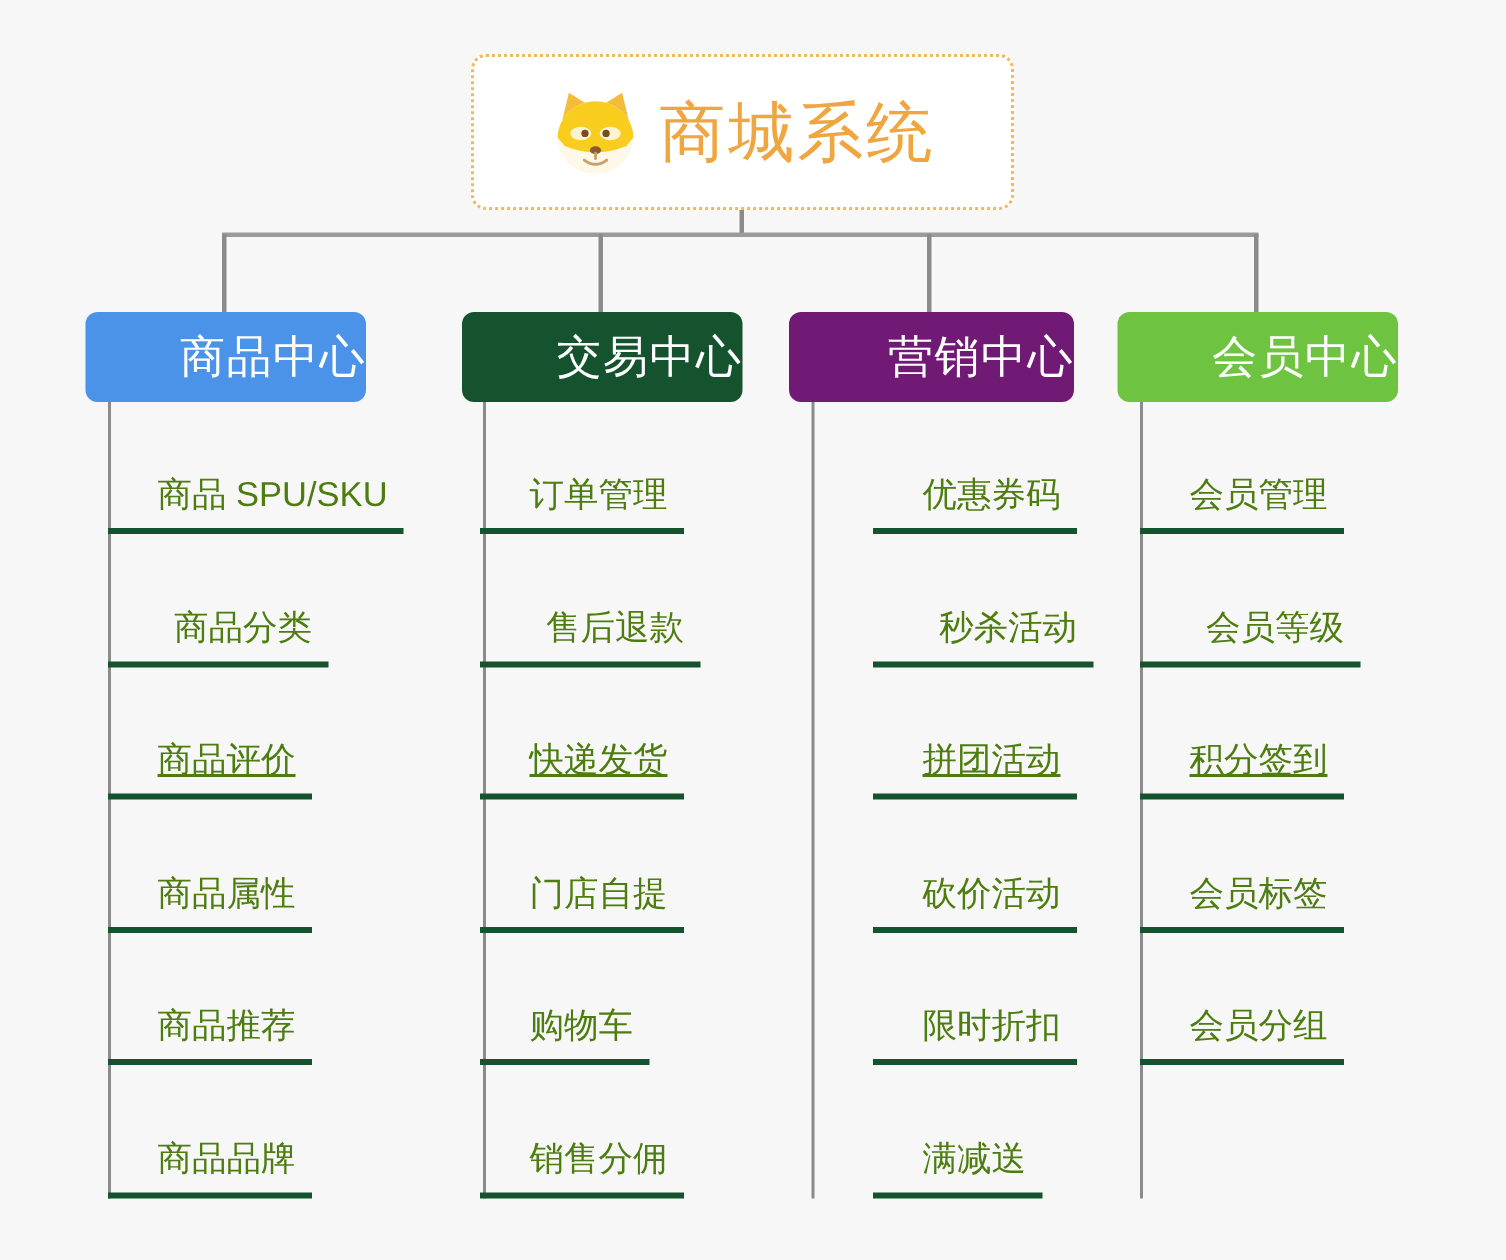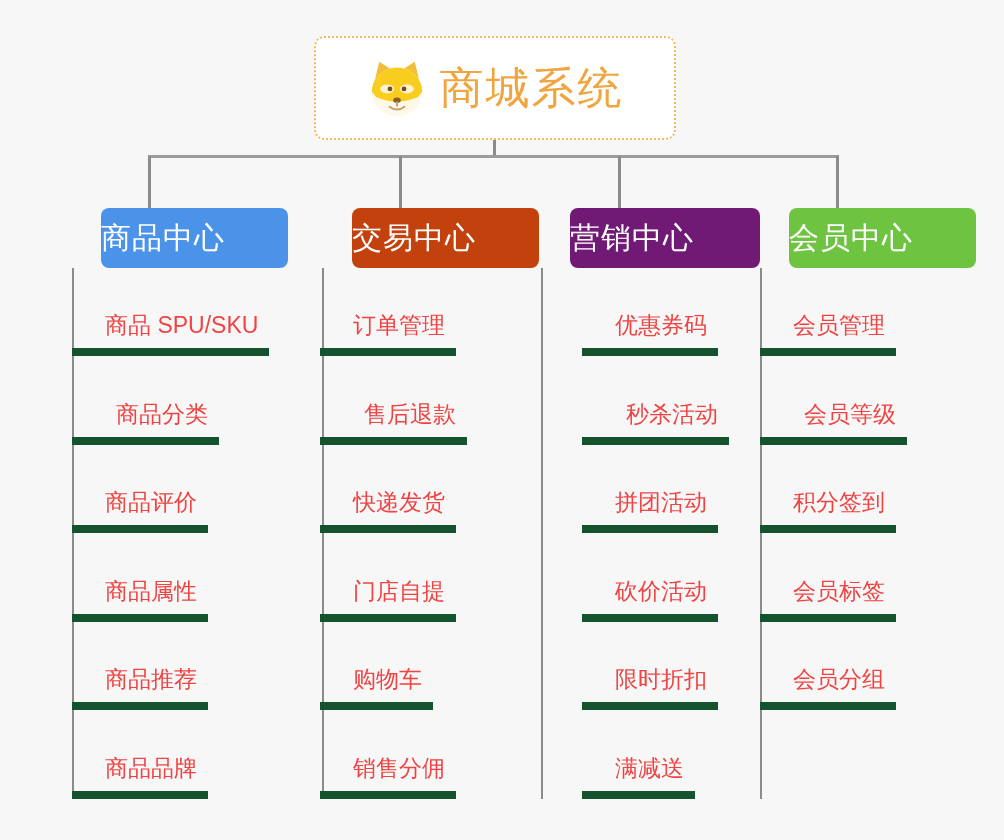--- a/index.html
+++ b/index.html
@@ -27,35 +27,35 @@
   .trunk-h{left:148px;top:155px;width:691px;height:3px;background:#9b9b9b;}
   .root-stub{left:493px;top:140px;width:3px;height:17px;}
   .b-stub{top:156px;width:3px;height:52px;}
   .stub-1{left:148px;} .stub-2{left:399px;} .stub-3{left:618px;} .stub-4{left:836px;}
   .v-col{top:268px;width:2px;height:531px;}
   .vcol-1{left:72px;} .vcol-2{left:322px;} .vcol-3{left:541px;} .vcol-4{left:760px;}
 
   
   .branch-node{
     position:absolute;top:208px;width:187px;height:60px;border-radius:8px;
-    display:flex;align-items:center;justify-content:flex-start;
-    color:#ffffff;font-size:30px;letter-spacing:1px;cursor:pointer;margin-left:44px;
+    display:flex;align-items:center;justify-content:flex-end;
+    color:#ffffff;font-size:30px;letter-spacing:1px;cursor:pointer;
   }
   .b1{left:57px;} .b2{left:308px;} .b3{left:526px;width:190px;} .b4{left:745px;}
 
   
   .leaf{
     position:absolute;height:48px;box-sizing:border-box;
     padding:0 11px 7px 33px;
-    border-bottom:8px solid #14532d;
+    border-bottom:4px solid #14532d;
     display:flex;align-items:flex-end;
-    font-size:23px;color:#ef4444;white-space:nowrap;cursor:pointer;
+    font-size:23px;color:#4d7c0f;white-space:nowrap;cursor:pointer;
   }
   .lc1{left:72px;} .lc2{left:320px;} .lc3{left:541px;margin-left:41px;} .lc4{left:760px;}
-  .r1{top:308px;} .r2{top:397px;padding-left:44px;} .r3{top:485px;} .r4{top:574px;} .r5{top:662px;} .r6{top:751px;}
+  .r1{top:308px;} .r2{top:397px;padding-left:44px;} .r3{top:485px;text-decoration:underline;} .r4{top:574px;} .r5{top:662px;} .r6{top:751px;}
 </style>
 </head>
 <body>
 
 <div class="canvas">
 
   <div class="root-node" style="border-color: rgb(239, 185, 95);">
     <svg class="root-icon" viewBox="0 0 64 62">
       <path d="M8 24 L13 3 L29 13 Z" fill="#f3bd3c"></path>
       <path d="M56 24 L51 3 L35 13 Z" fill="#f3bd3c"></path>
@@ -78,21 +78,21 @@
   <div class="line b-stub stub-3"></div>
   <div class="line b-stub stub-4"></div>
   <div class="line v-col vcol-1"></div>
   <div class="line v-col vcol-2"></div>
   <div class="line v-col vcol-3"></div>
   <div class="line v-col vcol-4"></div>
 
   <div class="branch-node b1" style="background: rgb(74, 147, 233);">
     <span>商品中心</span>
   </div>
-  <div class="branch-node b2" style="background: #c2410c;">
+  <div class="branch-node b2" style="background: #14532d;">
     <span>交易中心</span>
   </div>
   <div class="branch-node b3" style="background: #701a75;">
     <span>营销中心</span>
   </div>
   <div class="branch-node b4" style="background: rgb(110, 195, 64); font-family: Liberation Mono, monospace;">
     <span>会员中心</span>
   </div>
 
   <div class="leaf lc1 r1">商品 SPU/SKU</div>

